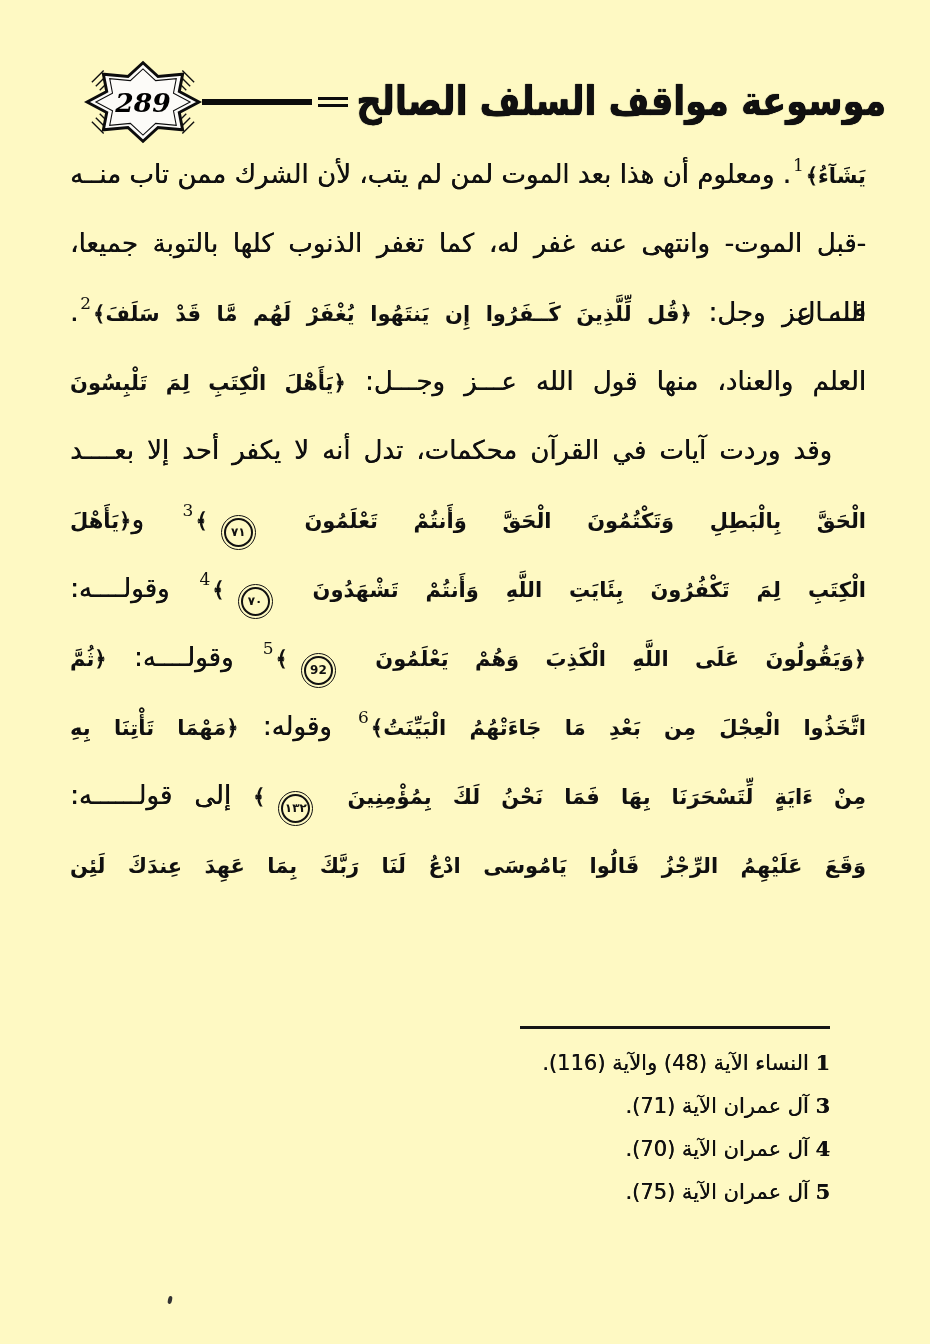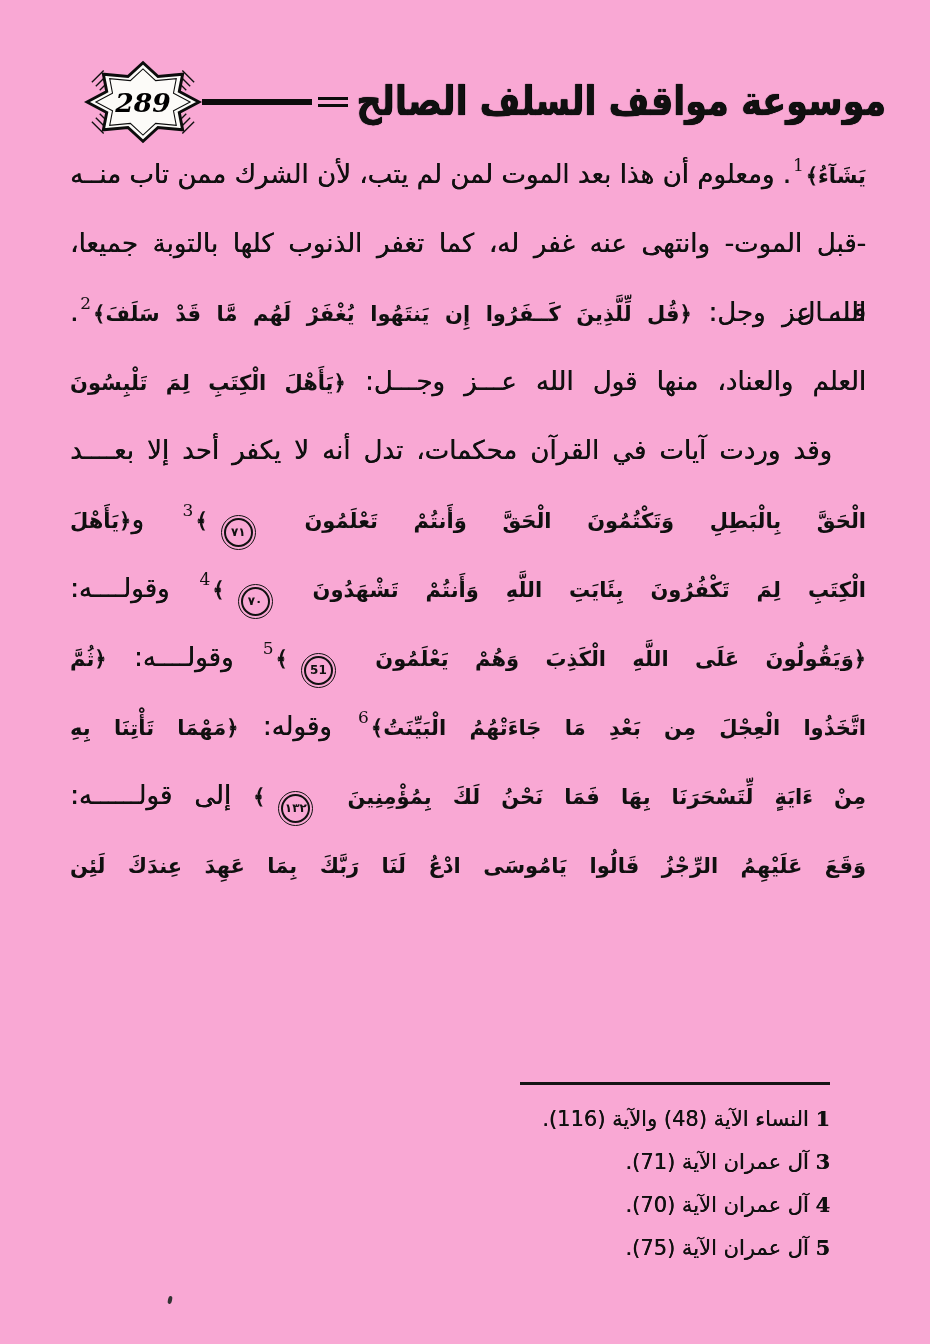--- a/index.html
+++ b/index.html
@@ -3,21 +3,21 @@
 <meta charset="utf-8">
 <style>
   html,body{margin:0;padding:0;}
   body{
     width:930px;height:1344px;
     font-family:"DejaVu Sans", sans-serif;
     background:#e9e9e9;
   }
   .page{
     position:relative;width:930px;height:1344px;
-    background:#f9a8d4;color:#101010;overflow:hidden;
+    background:#fef9c3;color:#101010;overflow:hidden;
   }
 
   
   .hdr{
     position:absolute;top:56px;left:84px;right:44px;height:92px;
     display:flex;align-items:center;
   }
   .badge{flex:0 0 auto;width:118px;height:84px;}
   .badge text{
     font-family:"DejaVu Serif", serif;font-style:italic;font-weight:bold;
@@ -60,21 +60,21 @@
     outline:1.5px solid #111;outline-offset:2px;
     box-sizing:border-box;
     text-align:center;vertical-align:-8px;
     font-size:12px;font-weight:bold;line-height:25px;
     letter-spacing:0;margin:0 16px;
     text-align-last:center;
   }
 
   
   .footnotes{
-    position:absolute;top:1082px;right:100px;width:310px;
+    position:absolute;top:1026px;right:100px;width:310px;
   }
   .fn-sep{height:0;border-top:3px solid #151515;margin-bottom:12px;}
   .fn-row{
     direction:rtl;text-align:right;
     font-size:21px;line-height:43px;height:43px;
     text-shadow:.3px 0 0 #101010;
   }
   .fn-num{font-family:"DejaVu Serif", serif;font-weight:bold;font-size:21px;}
   .fn-text{}
 
@@ -111,21 +111,21 @@
 
   <main class="body-text">
     <div>
         <div class="line" dir="rtl"><span class="quran">يَشَآءُ﴾</span><sup class="fnref">1</sup><span class="text">. ومعلوم أن هذا بعد الموت لمن لم يتب، لأن الشرك ممن تاب منــه</span></div>
         <div class="line" dir="rtl"><span class="text">-قبل الموت- وانتهى عنه غفر له، كما تغفر الذنوب كلها بالتوبة جميعا، قــــال</span></div>
         <div class="line" dir="rtl"><span class="text">الله عز وجل: </span><span class="quran">﴿قُل لِّلَّذِينَ كَــفَرُوا إِن يَنتَهُوا يُغْفَرْ لَهُم مَّا قَدْ سَلَفَ﴾</span><sup class="fnref">2</sup><span class="text">.</span></div>
         <div class="line" dir="rtl"><span class="text">العلم والعناد، منها قول الله عـــز وجـــل: </span><span class="quran">﴿يَأَهْلَ الْكِتَبِ لِمَ تَلْبِسُونَ</span></div>
         <div class="line indent" dir="rtl"><span class="text">وقد وردت آيات في القرآن محكمات، تدل أنه لا يكفر أحد إلا بعــــد</span></div>
         <div class="line" dir="rtl"><span class="quran">الْحَقَّ بِالْبَطِلِ وَتَكْتُمُونَ الْحَقَّ وَأَنتُمْ تَعْلَمُونَ </span><span class="ayah">٧١</span><span class="quran">﴾</span><sup class="fnref">3</sup><span class="text"> و</span><span class="quran">﴿يَأَهْلَ</span></div>
         <div class="line" dir="rtl"><span class="quran">الْكِتَبِ لِمَ تَكْفُرُونَ بِئَايَتِ اللَّهِ وَأَنتُمْ تَشْهَدُونَ </span><span class="ayah">٧٠</span><span class="quran">﴾</span><sup class="fnref">4</sup><span class="text"> وقولــــه:</span></div>
-        <div class="line" dir="rtl"><span class="quran">﴿وَيَقُولُونَ عَلَى اللَّهِ الْكَذِبَ وَهُمْ يَعْلَمُونَ </span><span class="ayah">51</span><span class="quran">﴾</span><sup class="fnref">5</sup><span class="text"> وقولــــه: </span><span class="quran">﴿ثُمَّ</span></div>
+        <div class="line" dir="rtl"><span class="quran">﴿وَيَقُولُونَ عَلَى اللَّهِ الْكَذِبَ وَهُمْ يَعْلَمُونَ </span><span class="ayah">92</span><span class="quran">﴾</span><sup class="fnref">5</sup><span class="text"> وقولــــه: </span><span class="quran">﴿ثُمَّ</span></div>
         <div class="line" dir="rtl"><span class="quran">اتَّخَذُوا الْعِجْلَ مِن بَعْدِ مَا جَاءَتْهُمُ الْبَيِّنَتُ﴾</span><sup class="fnref">6</sup><span class="text"> وقوله: </span><span class="quran">﴿مَهْمَا تَأْتِنَا بِهِ</span></div>
         <div class="line" dir="rtl"><span class="quran">مِنْ ءَايَةٍ لِّتَسْحَرَنَا بِهَا فَمَا نَحْنُ لَكَ بِمُؤْمِنِينَ </span><span class="ayah">١٣٢</span><span class="quran">﴾</span><span class="text"> إلى قولــــــه:</span></div>
         <div class="line" dir="rtl"><span class="quran">وَقَعَ عَلَيْهِمُ الرِّجْزُ قَالُوا يَامُوسَى ادْعُ لَنَا رَبَّكَ بِمَا عَهِدَ عِندَكَ لَئِن</span></div>
       </div>
   </main>
 
   <footer class="footnotes">
     <div class="fn-sep"></div>
     <div>
         <div class="fn-row" dir="rtl"><span class="fn-num">1</span><span class="fn-text"> النساء الآية (48) والآية (116).</span></div>

